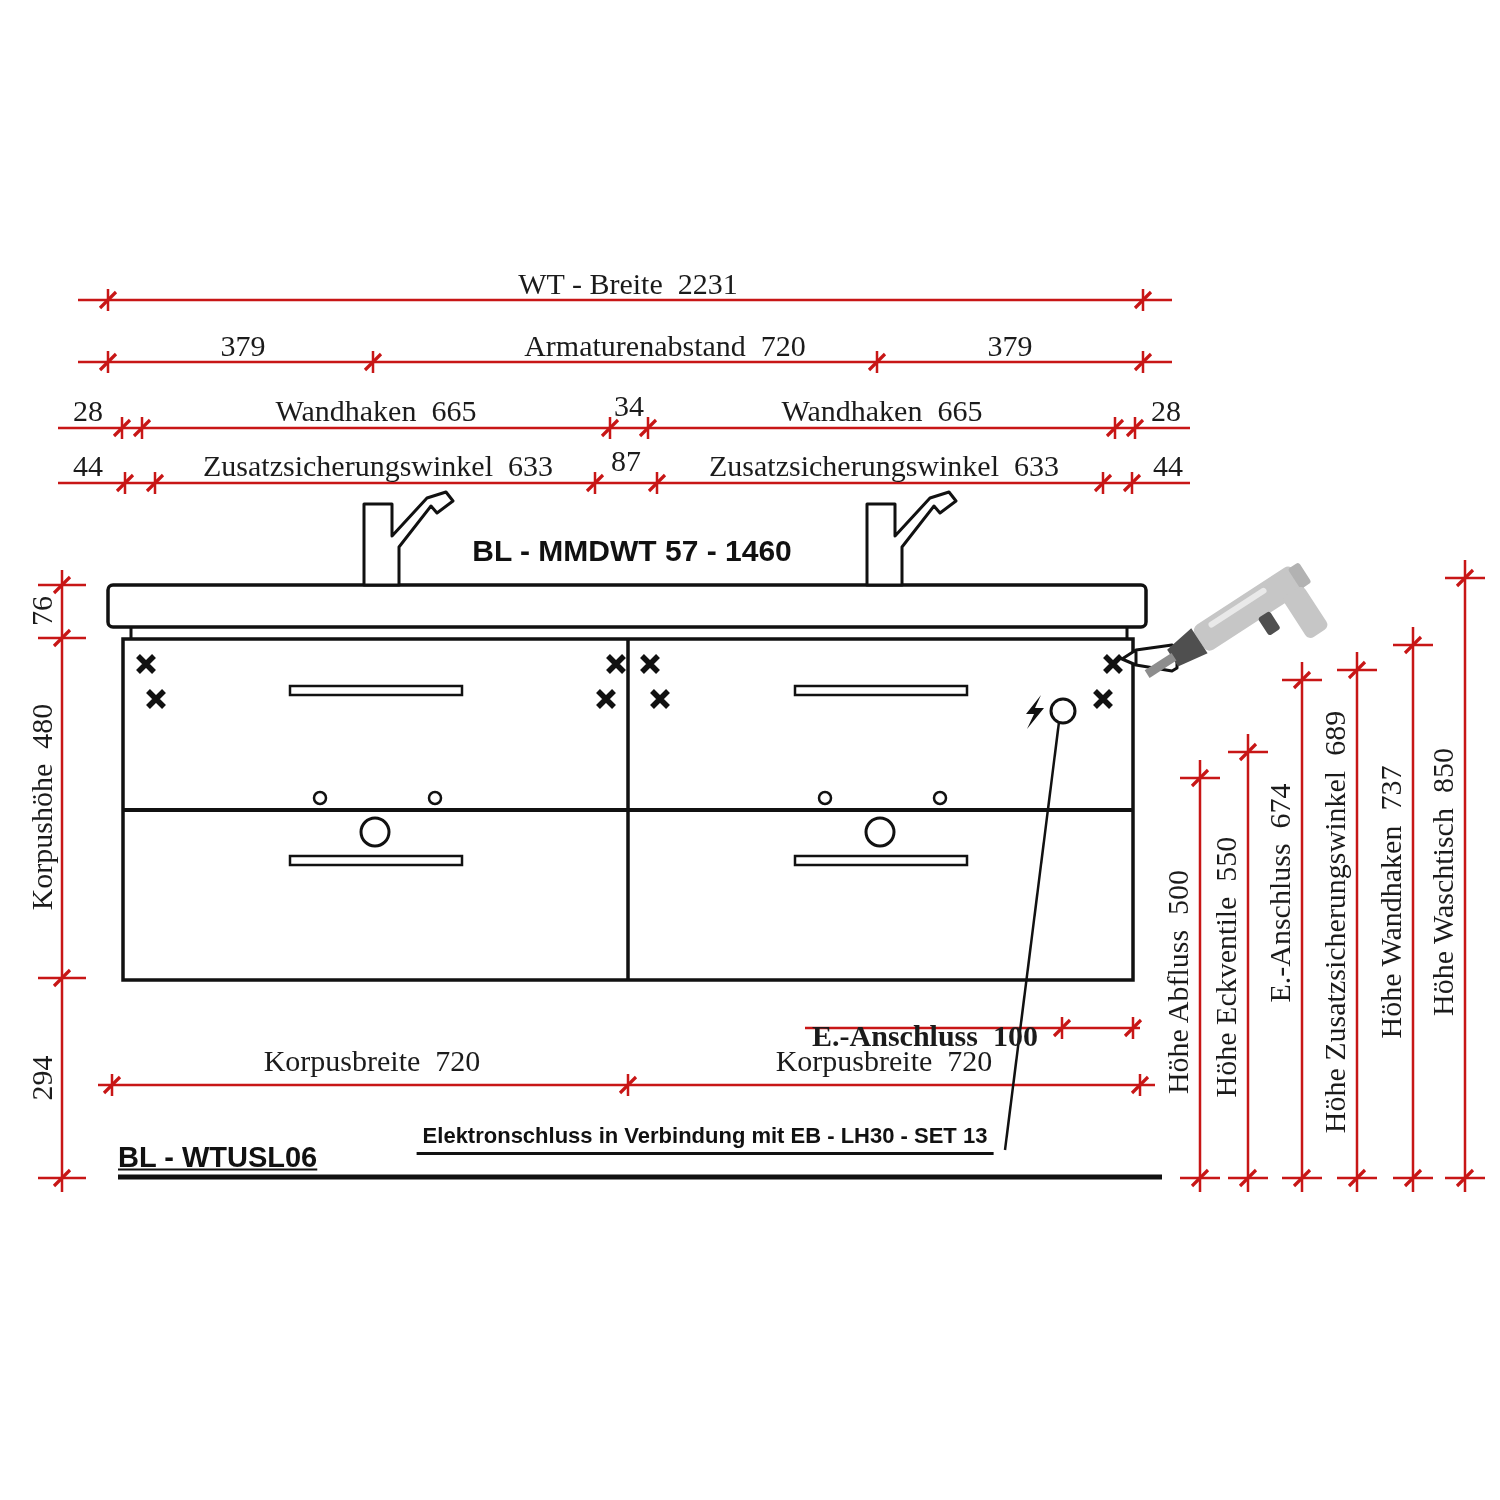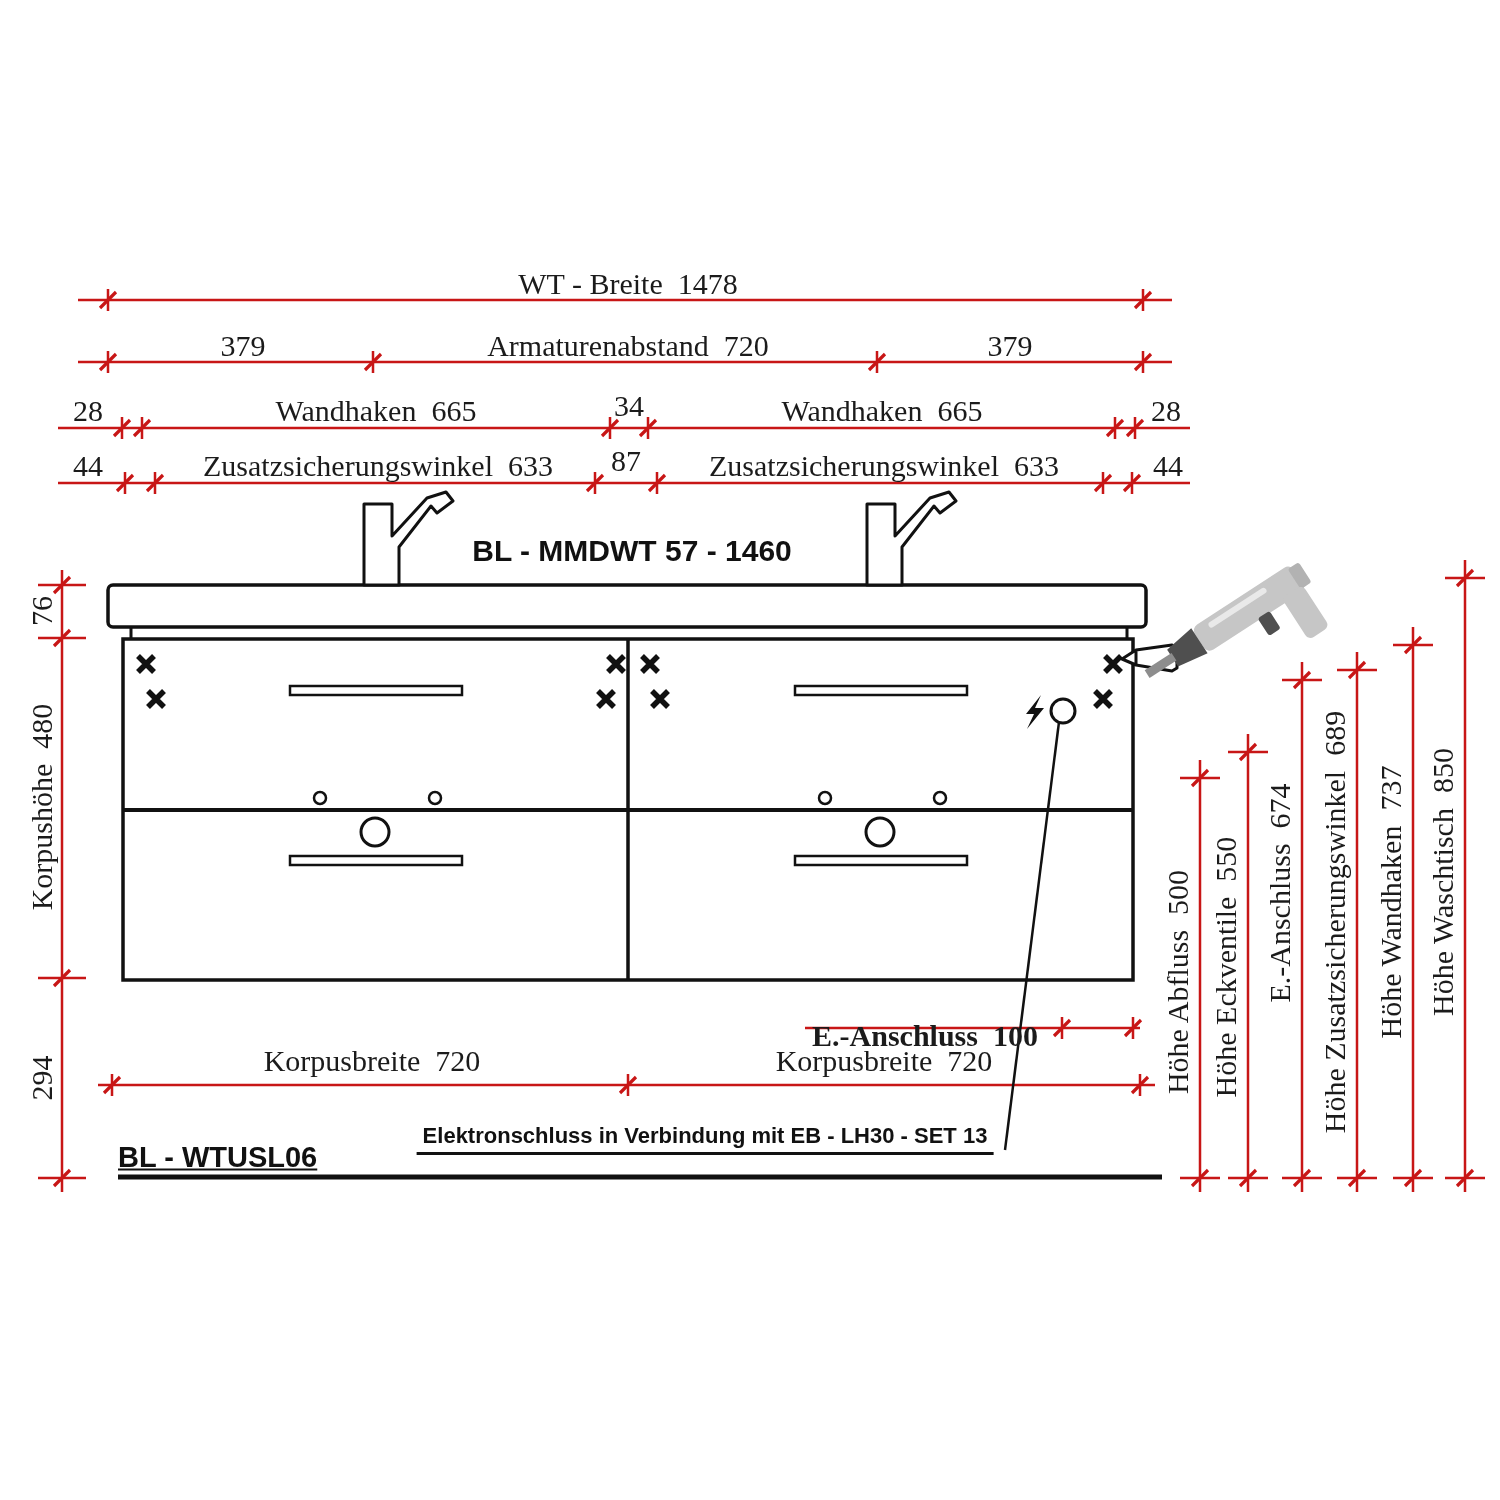--- a/index.html
+++ b/index.html
@@ -107,23 +107,23 @@
       <rect x="1190" y="596" width="118" height="30" rx="7" fill="#c6c6c6"></rect>
       <rect x="1303" y="599" width="13" height="24" rx="3" fill="#b2b2b2"></rect>
       <polygon points="1158,601 1190,596 1190,626 1158,621" fill="#4f4f4f"></polygon>
       <rect x="1128" y="606" width="32" height="9" fill="#8d8d8d"></rect>
       <rect x="1282" y="620" width="25" height="50" rx="6" fill="#c6c6c6"></rect>
       <rect x="1251" y="624" width="14" height="21" rx="3" fill="#4f4f4f"></rect>
       <rect x="1206" y="601" width="68" height="6" rx="3" fill="#e9e9e9"></rect>
     </g>
   </svg>
 
-  <span class="dim" style="left:628px;top:284px">WT - Breite  1478</span>
+  <span class="dim" style="left:628px;top:284px">WT - Breite  2231</span>
   <span class="dim" style="left:243px;top:346px">379</span>
-  <span class="dim" style="left:628px;top:346px">Armaturenabstand  720</span>
+  <span class="dim" style="left:665px;top:346px">Armaturenabstand  720</span>
   <span class="dim" style="left:1010px;top:346px">379</span>
 
   <span class="dim" style="left:88px;top:411px">28</span>
   <span class="dim" style="left:376px;top:411px">Wandhaken  665</span>
   <span class="dim" style="left:629px;top:406px">34</span>
   <span class="dim" style="left:882px;top:411px">Wandhaken  665</span>
   <span class="dim" style="left:1166px;top:411px">28</span>
 
   <span class="dim" style="left:88px;top:466px">44</span>
   <span class="dim" style="left:378px;top:466px">Zusatzsicherungswinkel  633</span>

